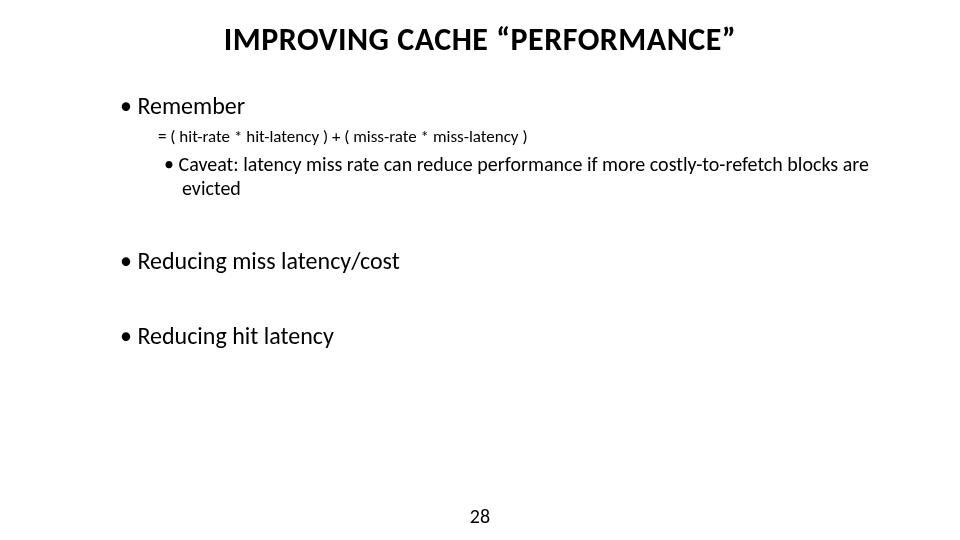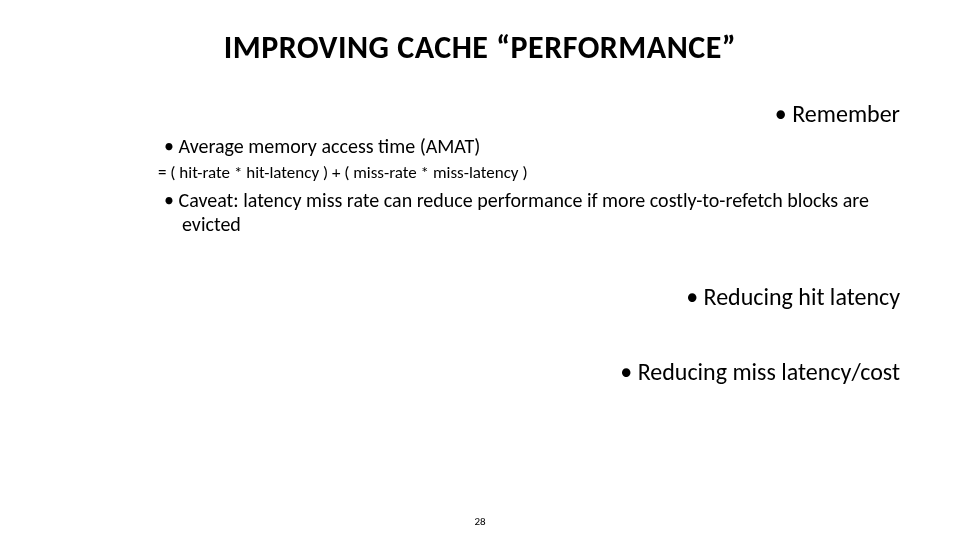--- a/index.html
+++ b/index.html
@@ -13,35 +13,34 @@
       font-family: Calibri, Arial, sans-serif;
       background: #ffffff;
       color: #000000;
       position: relative;
       overflow: hidden;
     }
     .slide-title {
       text-align: center;
       font-weight: 700;
       font-size: 32px;
-      padding-top: 28px;
+      padding-top: 20px;
       padding-bottom: 16px;
       letter-spacing: 0.5px;
     }
     .content {
       padding-left: 120px;
       padding-right: 60px;
     }
     .bullet-l1 {
       font-size: 24px;
       margin-top: 16px;
       margin-bottom: 6px;
       padding-left: 18px;
       text-indent: -18px;
-      text-align: right;
     }
     .bullet-l1::before {
       content: "• ";
     }
     .bullet-l2 {
       font-size: 20px;
       margin-left: 44px;
       margin-top: 4px;
       padding-left: 18px;
       text-indent: -18px;
@@ -57,35 +56,34 @@
       line-height: 1.3;
     }
     .section-gap {
       margin-top: 46px;
     }
     .page-number {
       position: absolute;
       bottom: 12px;
       width: 100%;
       text-align: center;
-      font-size: 11px;
+      font-size: 20px;
     }
   </style>
 </head>
 <body>
 
 <div class="slide-title">IMPROVING CACHE “PERFORMANCE”</div>
 
 <div class="content">
 
   <div class="bullet-l1">Remember</div>
-  <div class="bullet-l2">Average memory access time (AMAT)</div>
   <div class="bullet-l3">= ( hit-rate * hit-latency ) + ( miss-rate * miss-latency )</div>
 
   <div class="bullet-l2">Caveat: latency miss rate can reduce performance if more costly-to-refetch blocks are evicted</div>
 
+  <div class="bullet-l1 section-gap">Reducing miss latency/cost</div>
+
   <div class="bullet-l1 section-gap">Reducing hit latency</div>
-
-  <div class="bullet-l1 section-gap">Reducing miss latency/cost</div>
 
 </div>
 
 <div class="page-number">28</div>
 
 </body></html>

